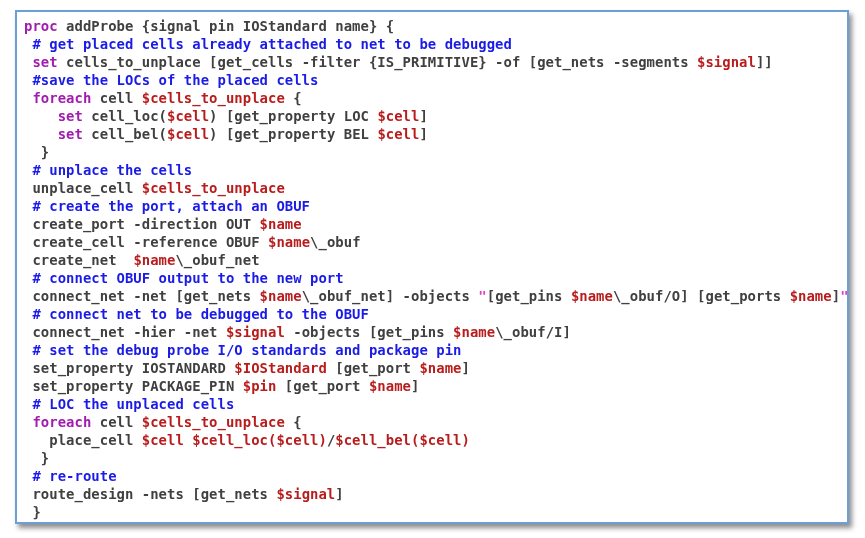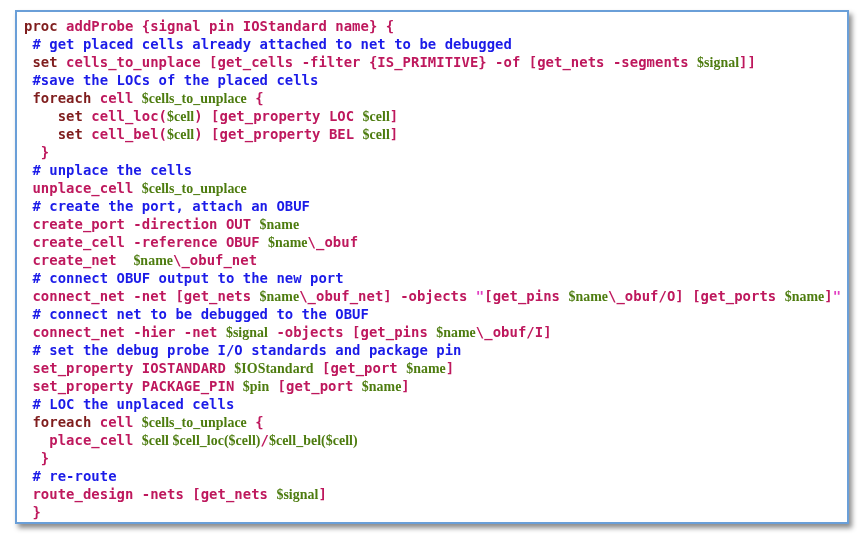--- a/index.html
+++ b/index.html
@@ -19,24 +19,24 @@
     margin: 0;
     font-family: "DejaVu Sans Mono", "Liberation Mono", monospace;
     font-size: 13.9px;
     font-weight: bold;
     line-height: 18px;
     color: #1c1c1c;
     white-space: pre;
     letter-spacing: 0.05px;
   }
   .line { display: block; height: 18px; }
-  .kw { color: #7f1d1d; }
+  .kw { color: #a21caf; }
   .cm { color: #1b1be8; text-align: right; }
-  .var { color: #4d7c0f; font-family: Liberation Serif, serif; }
+  .var { color: #b91c1c; }
   .str { color: #e23ec2; }
-  .plain { color: #be185d; }
+  .plain { color: #404040; }
 </style>
 </head>
 <body>
 
 <div class="code-box">
   <div class="code" id="code"><span class="line"><span class="kw">proc</span><span class="plain"> addProbe {signal pin IOStandard name} {</span></span><span class="line"><span class="cm"> # get placed cells already attached to net to be debugged</span></span><span class="line"><span class="kw"> set</span><span class="plain"> cells_to_unplace [get_cells -filter {IS_PRIMITIVE} -of [get_nets -segments </span><span class="var">$signal</span><span class="plain">]]</span></span><span class="line"><span class="cm"> #save the LOCs of the placed cells</span></span><span class="line"><span class="kw"> foreach</span><span class="plain"> cell </span><span class="var">$cells_to_unplace</span><span class="plain"> {</span></span><span class="line"><span class="kw">    set</span><span class="plain"> cell_loc(</span><span class="var">$cell</span><span class="plain">) [get_property LOC </span><span class="var">$cell</span><span class="plain">]</span></span><span class="line"><span class="kw">    set</span><span class="plain"> cell_bel(</span><span class="var">$cell</span><span class="plain">) [get_property BEL </span><span class="var">$cell</span><span class="plain">]</span></span><span class="line"><span class="plain">  }</span></span><span class="line"><span class="cm"> # unplace the cells</span></span><span class="line"><span class="plain"> unplace_cell </span><span class="var">$cells_to_unplace</span></span><span class="line"><span class="cm"> # create the port, attach an OBUF</span></span><span class="line"><span class="plain"> create_port -direction OUT </span><span class="var">$name</span></span><span class="line"><span class="plain"> create_cell -reference OBUF </span><span class="var">$name</span><span class="plain">\_obuf</span></span><span class="line"><span class="plain"> create_net  </span><span class="var">$name</span><span class="plain">\_obuf_net</span></span><span class="line"><span class="cm"> # connect OBUF output to the new port</span></span><span class="line"><span class="plain"> connect_net -net [get_nets </span><span class="var">$name</span><span class="plain">\_obuf_net] -objects </span><span class="str">"</span><span class="plain">[get_pins </span><span class="var">$name</span><span class="plain">\_obuf/O] [get_ports </span><span class="var">$name</span><span class="plain">]</span><span class="str">"</span></span><span class="line"><span class="cm"> # connect net to be debugged to the OBUF</span></span><span class="line"><span class="plain"> connect_net -hier -net </span><span class="var">$signal</span><span class="plain"> -objects [get_pins </span><span class="var">$name</span><span class="plain">\_obuf/I]</span></span><span class="line"><span class="cm"> # set the debug probe I/O standards and package pin</span></span><span class="line"><span class="plain"> set_property IOSTANDARD </span><span class="var">$IOStandard</span><span class="plain"> [get_port </span><span class="var">$name</span><span class="plain">]</span></span><span class="line"><span class="plain"> set_property PACKAGE_PIN </span><span class="var">$pin</span><span class="plain"> [get_port </span><span class="var">$name</span><span class="plain">]</span></span><span class="line"><span class="cm"> # LOC the unplaced cells</span></span><span class="line"><span class="kw"> foreach</span><span class="plain"> cell </span><span class="var">$cells_to_unplace</span><span class="plain"> {</span></span><span class="line"><span class="plain">   place_cell </span><span class="var">$cell $cell_loc($cell)</span><span class="plain">/</span><span class="var">$cell_bel($cell)</span></span><span class="line"><span class="plain">  }</span></span><span class="line"><span class="cm"> # re-route</span></span><span class="line"><span class="plain"> route_design -nets [get_nets </span><span class="var">$signal</span><span class="plain">]</span></span><span class="line"><span class="plain"> }</span></span></div>
 </div>
 
 </body></html>

